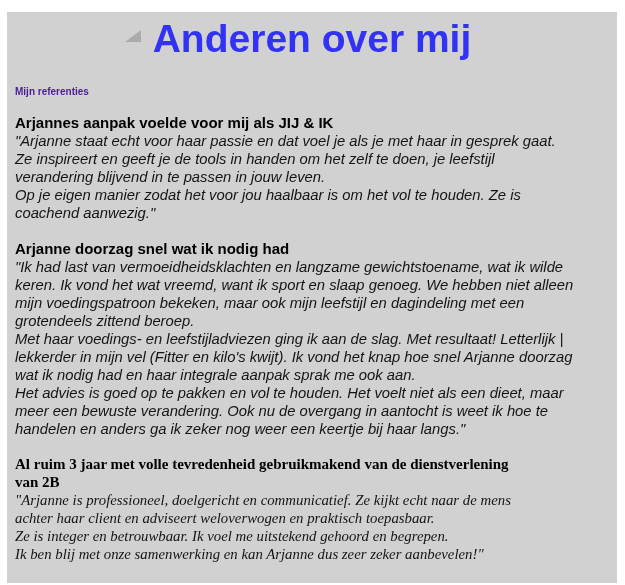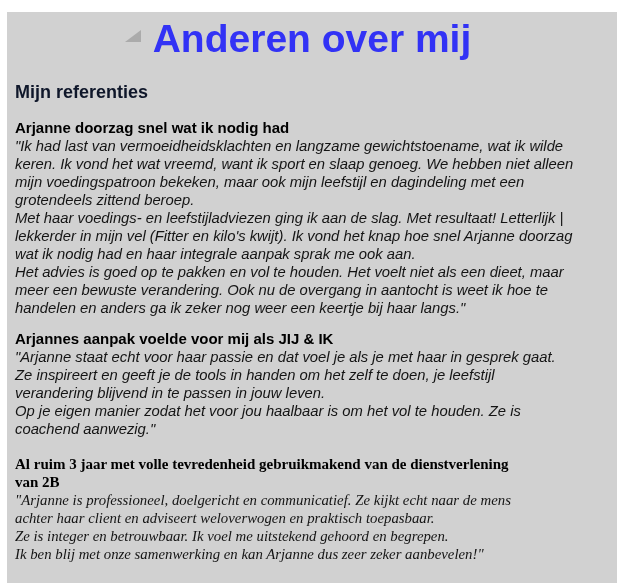--- a/index.html
+++ b/index.html
@@ -42,24 +42,24 @@
     left: 118px;
     top: 18px;
     width: 0;
     height: 0;
     border-bottom: 12px solid #ababab;
     border-left: 16px solid transparent;
     cursor: pointer;
   }
   .intro-heading {
     margin: 23px 0 0 6px;
-    font-size: 18px;
+    font-size: 10px;
     line-height: 18px;
     font-weight: bold;
-    color: #0f172a;
+    color: #4c1d95;
   }
   .section { margin: 18px 0 0 6px; }
   .section.s2 { margin-top: 13px; }
   .section.s3 { margin-top: 17px; font-family: Liberation Serif, serif; }
   .section-heading {
     margin: 0;
     font-size: 15px;
     line-height: 18px;
     font-weight: bold;
     color: #000000;
@@ -79,41 +79,41 @@
 
 <div class="page">
   <div class="panel">
 
     <span class="collapse-triangle"></span>
 
     <h1 class="title">Anderen over mij</h1>
 
     <p class="intro-heading">Mijn referenties</p>
 
+    <div class="section s2">
+      <h3 class="section-heading">Arjannes aanpak voelde voor mij als JIJ &amp; IK</h3>
+      <p class="section-body">"Arjanne staat echt voor haar passie en dat voel je als je met haar in gesprek gaat.
+Ze inspireert en geeft je de tools in handen om het zelf te doen, je leefstijl
+verandering blijvend in te passen in jouw leven.
+Op je eigen manier zodat het voor jou haalbaar is om het vol te houden. Ze is
+coachend aanwezig."</p>
+    </div>
+
     <div class="section s1">
       <h3 class="section-heading">Arjanne doorzag snel wat ik nodig had</h3>
       <p class="section-body">"Ik had last van vermoeidheidsklachten en langzame gewichtstoename, wat ik wilde
 keren. Ik vond het wat vreemd, want ik sport en slaap genoeg. We hebben niet alleen
 mijn voedingspatroon bekeken, maar ook mijn leefstijl en dagindeling met een
 grotendeels zittend beroep.
 Met haar voedings- en leefstijladviezen ging ik aan de slag. Met resultaat! Letterlijk |
 lekkerder in mijn vel (Fitter en kilo's kwijt). Ik vond het knap hoe snel Arjanne doorzag
 wat ik nodig had en haar integrale aanpak sprak me ook aan.
 Het advies is goed op te pakken en vol te houden. Het voelt niet als een dieet, maar
 meer een bewuste verandering. Ook nu de overgang in aantocht is weet ik hoe te
 handelen en anders ga ik zeker nog weer een keertje bij haar langs."</p>
-    </div>
-
-    <div class="section s2">
-      <h3 class="section-heading">Arjannes aanpak voelde voor mij als JIJ &amp; IK</h3>
-      <p class="section-body">"Arjanne staat echt voor haar passie en dat voel je als je met haar in gesprek gaat.
-Ze inspireert en geeft je de tools in handen om het zelf te doen, je leefstijl
-verandering blijvend in te passen in jouw leven.
-Op je eigen manier zodat het voor jou haalbaar is om het vol te houden. Ze is
-coachend aanwezig."</p>
     </div>
 
     <div class="section s3">
       <h3 class="section-heading">Al ruim 3 jaar met volle tevredenheid gebruikmakend van de dienstverlening
 van 2B</h3>
       <p class="section-body">"Arjanne is professioneel, doelgericht en communicatief. Ze kijkt echt naar de mens
 achter haar client en adviseert weloverwogen en praktisch toepasbaar.
 Ze is integer en betrouwbaar. Ik voel me uitstekend gehoord en begrepen.
 Ik ben blij met onze samenwerking en kan Arjanne dus zeer zeker aanbevelen!"</p>
     </div>

